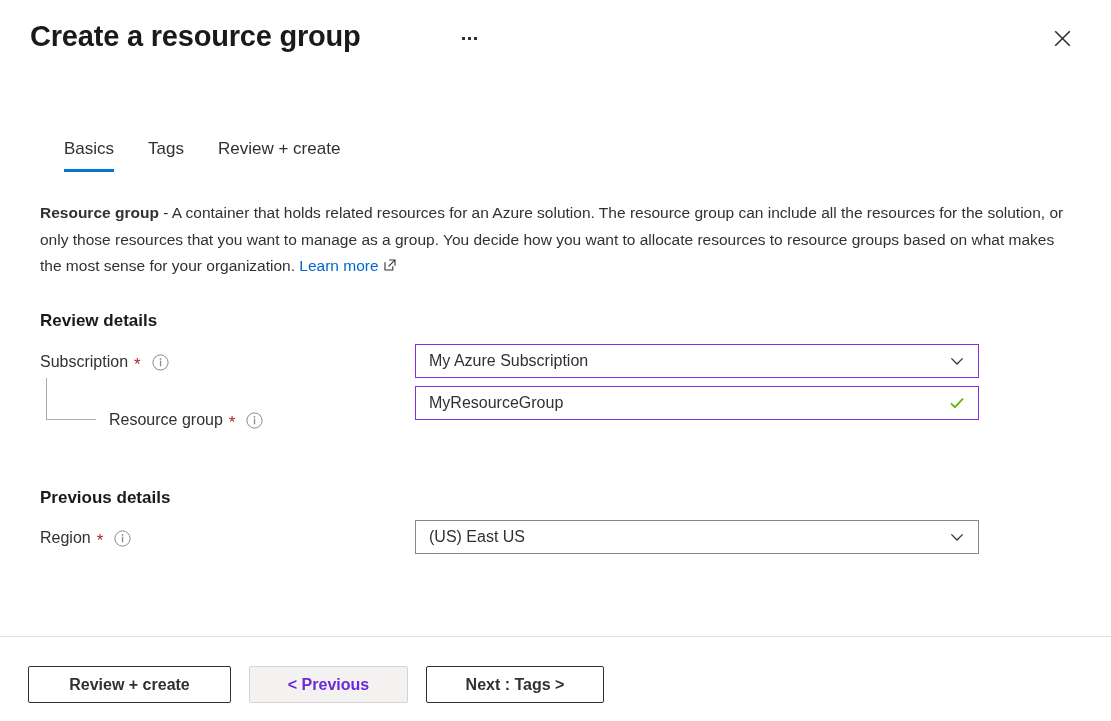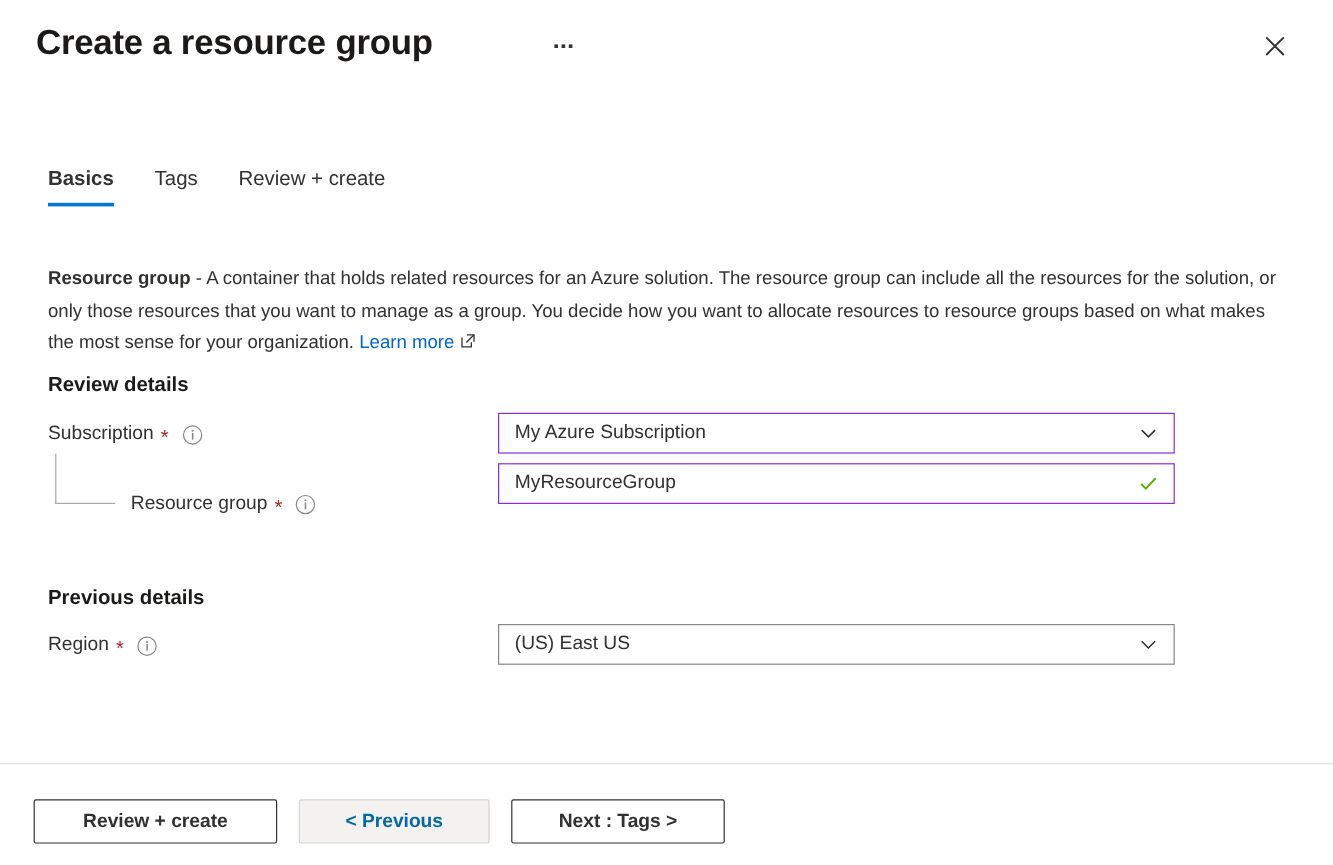--- a/index.html
+++ b/index.html
@@ -92,42 +92,42 @@
     padding: 0 0 12px 0;
     margin-right: 34px;
     cursor: pointer;
     background: transparent;
     border: none;
     font-family: "Liberation Sans", sans-serif;
     line-height: 22px;
     white-space: nowrap;
   }
   .tab.active {
-    font-weight: 700;
+    font-weight: 400;
+    margin-left: 24px;
   }
   .tab.active::after {
     content: "";
     position: absolute;
     left: 0;
     right: 0;
     bottom: 0;
     height: 3px;
     background: #0078d4;
   }
 
   
   .description {
     position: absolute;
     left: 40px;
     top: 200px;
     width: 1028px;
     font-size: 15.5px;
     line-height: 26.5px;
     color: #323130;
-    margin-top: 20px;
   }
   .description b {
     font-weight: 700;
   }
   .learn-more {
     color: #0066cc;
     text-decoration: none;
     cursor: pointer;
     white-space: nowrap;
   }
@@ -270,21 +270,21 @@
     border-radius: 2px;
     white-space: nowrap;
     margin-right: 18px;
     display: flex;
     align-items: center;
     justify-content: center;
   }
   .btn.disabled {
     background: #f3f2f1;
     border-color: #d6d4d2;
-    color: #0369a1;
+    color: #6d28d9;
     cursor: default;
   }
   #btn-review { width: 203px; }
   #btn-previous { width: 159px; }
   #btn-next { width: 178px; }
 </style>
 </head>
 <body>
 
 <div class="blade">

